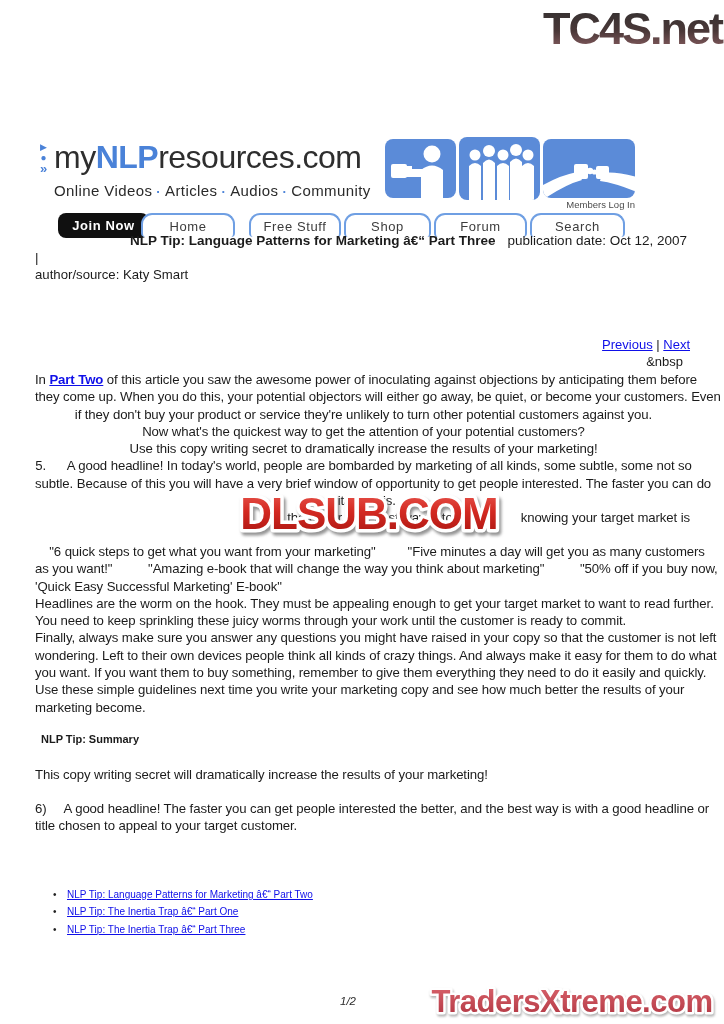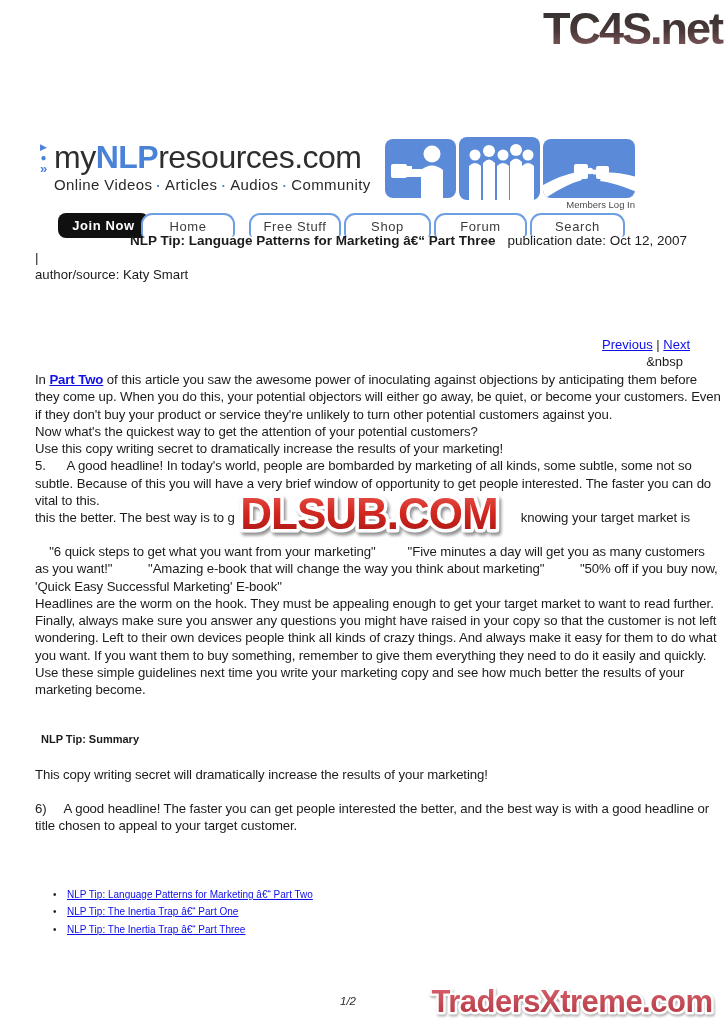--- a/index.html
+++ b/index.html
@@ -16,21 +16,21 @@
 
   
   .logo-wrap { left:35px; top:140px; width:345px; height:58px; display:flex; }
   .logo-icon { display:flex; flex-direction:column; align-items:center; width:17px; padding-top:3px; color:#4a82d8; line-height:1; }
   .logo-icon .g1 { font-size:9px; }
   .logo-icon .g2 { font-size:10px; margin-top:1px; }
   .logo-icon .g3 { font-size:13px; font-weight:bold; margin-top:-1px; }
   .logo-textblock { margin-left:2px; }
   .logo-line { font-size:32px; letter-spacing:-0.5px; line-height:34px; color:#2e2e2e; white-space:nowrap; }
   .logo-line .nlp { color:#4a82d8; font-weight:bold; }
-  .tagline { font-size:15px; color:#2a2a2a; letter-spacing:0.4px; margin-top:2px; white-space:nowrap; }
+  .tagline { font-size:15px; color:#2a2a2a; letter-spacing:0.4px; margin-top:8px; white-space:nowrap; }
   .tag-sep { color:#4a82d8; font-weight:bold; padding:0 4px; font-size:13px; }
 
   
   .himg { background:#5b8bd8; border-radius:8px; overflow:hidden; }
   .himg svg { display:block; }
   .members { left:500px; top:199px; width:135px; text-align:right; font-size:9.5px; color:#4b4b4b; }
 
   
   .tab { position:absolute; top:213px; height:24px; display:flex; align-items:center; justify-content:center;
          font-size:13px; letter-spacing:0.6px; color:#3c3c3c; background:#fff;
@@ -44,21 +44,21 @@
   .pipe { left:35px; top:250px; font-size:13.5px; }
   .author { left:35px; top:267px; font-size:13.2px; }
 
   .pnwrap { left:35px; top:336px; width:655px; text-align:right; font-size:13px; line-height:17.3px; }
   .pnwrap a, .linkblue { color:#0f0fe8; text-decoration:underline; cursor:pointer; }
   .nbsp-line { padding-right:7px; }
 
   .textcol { left:35px; width:657px; font-size:13.2px; letter-spacing:-0.1px; }
   .line { white-space:pre; line-height:17.3px; position:relative; }
   .frag-right { position:absolute; right:2px; top:0; }
-  .blockA { top:371px; }
+  .blockA { top:371px;text-align:center; }
   .blockB { top:543px; }
   .summary-h { left:41px; top:733px; font-size:11px; font-weight:bold; }
   .summary-l { top:766px; }
   .p6 { top:800px; }
 
   .related { left:35px; top:886px; width:600px; list-style:none; }
   .related li { position:relative; padding-left:32px; line-height:17.3px; font-size:10px; }
   .related li::before { content:"\2022"; position:absolute; left:18px; color:#222; }
 
   
@@ -161,20 +161,21 @@
     <div class="line">subtle. Because of this you will have a very brief window of opportunity to get people interested. The faster you can do</div>
     <div class="line">vital to this.</div>
     <div class="line"><span>this the better. The best way is to g</span><span class="frag-right">knowing your target market is</span></div>
   </div>
 
   <div class="abs textcol blockB">
     <div class="line">    "6 quick steps to get what you want from your marketing"         "Five minutes a day will get you as many customers</div>
     <div class="line">as you want!"          "Amazing e-book that will change the way you think about marketing"          "50% off if you buy now,</div>
     <div class="line">'Quick Easy Successful Marketing' E-book"</div>
     <div class="line">Headlines are the worm on the hook. They must be appealing enough to get your target market to want to read further.</div>
+    <div class="line">You need to keep sprinkling these juicy worms through your work until the customer is ready to commit.</div>
     <div class="line">Finally, always make sure you answer any questions you might have raised in your copy so that the customer is not left</div>
     <div class="line">wondering. Left to their own devices people think all kinds of crazy things. And always make it easy for them to do what</div>
     <div class="line">you want. If you want them to buy something, remember to give them everything they need to do it easily and quickly.</div>
     <div class="line">Use these simple guidelines next time you write your marketing copy and see how much better the results of your</div>
     <div class="line">marketing become.</div>
   </div>
 
   <div class="abs summary-h">NLP Tip: Summary</div>
   <div class="abs textcol summary-l">
     <div class="line">This copy writing secret will dramatically increase the results of your marketing!</div>

